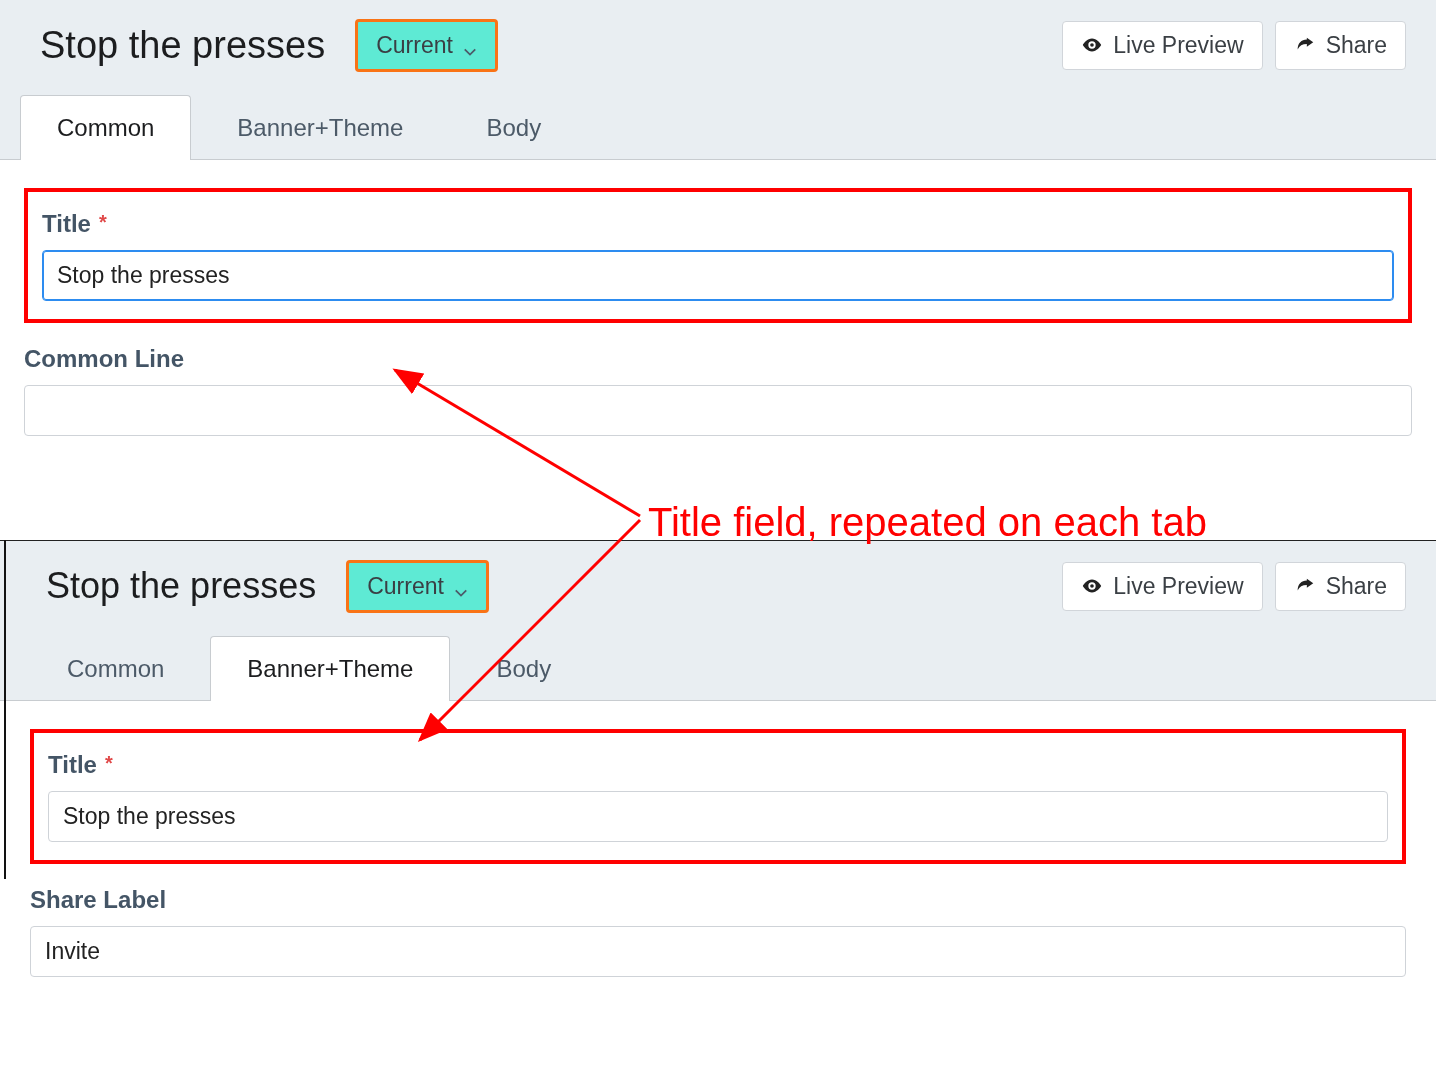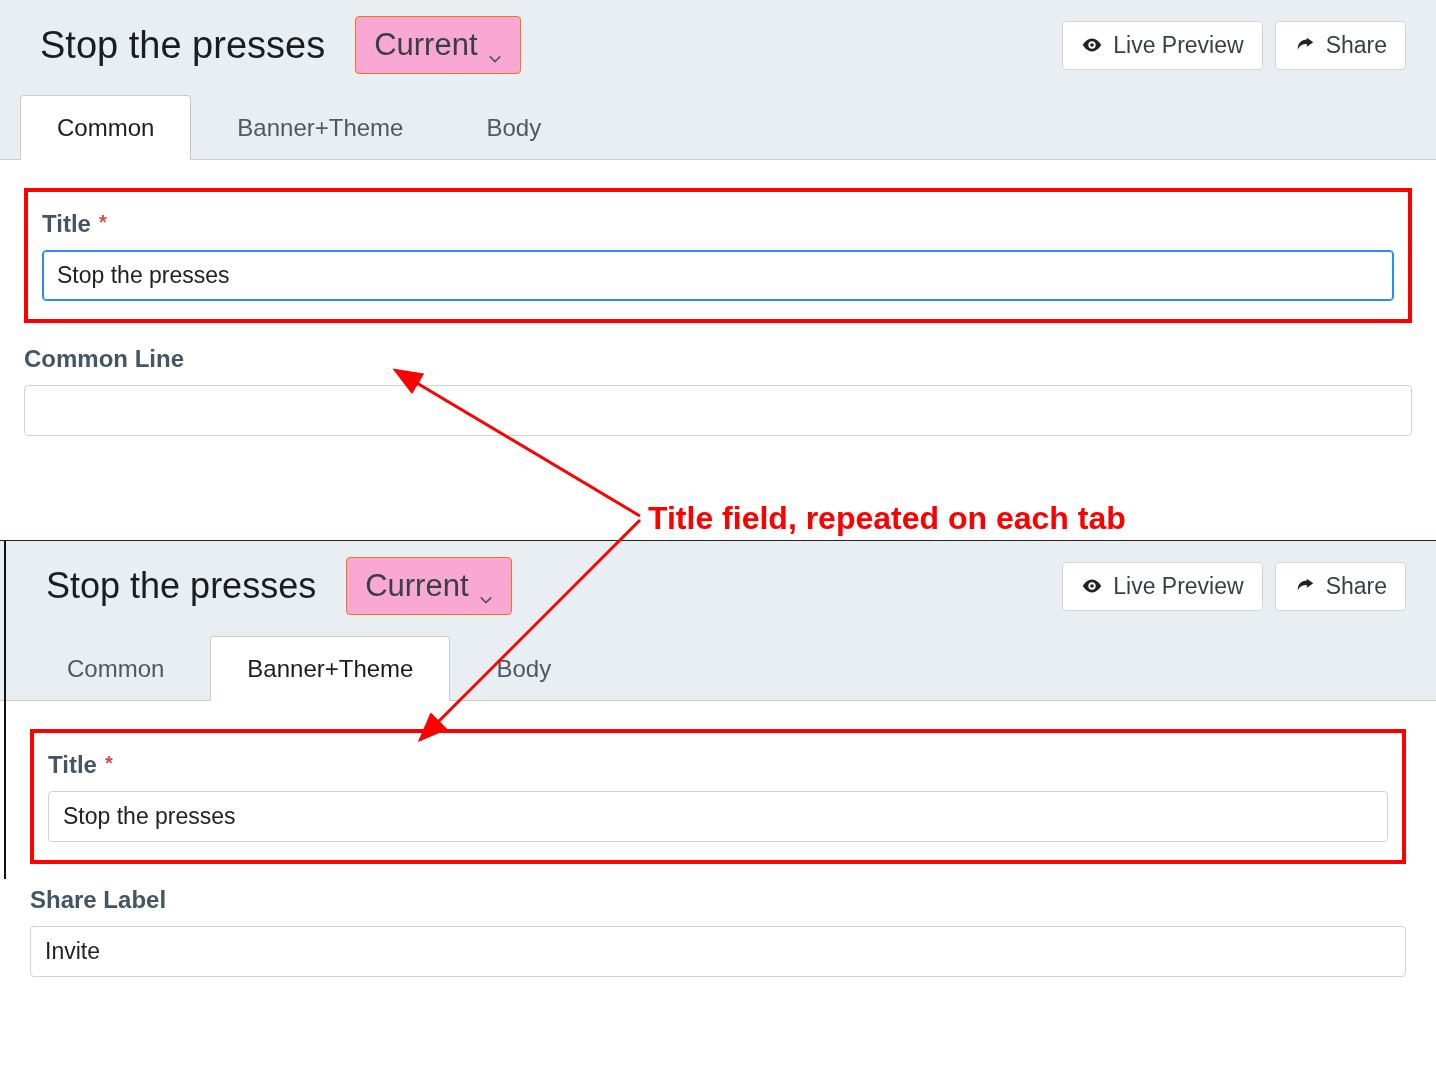--- a/index.html
+++ b/index.html
@@ -15,22 +15,22 @@
     display:flex; align-items:center;
     padding: 0 30px 0 40px;
     height:90px;
     position:relative;
   }
   .seg-bot .headerbar { padding-left:46px; }
   .page-title { font-size:38px; font-weight:400; color:#1c1d1f; margin-right:30px; }
   .seg-bot .page-title { font-size:36px; }
   .version-btn {
     display:flex; align-items:center; gap:10px;
-    background:#f9a8d4; border:1px solid #f97316; border-radius:4px;
-    padding:10px 18px; font-size:31px; color:#3a3f44; cursor:pointer;
+    background:#5eead4; border:3px solid #f97316; border-radius:4px;
+    padding:10px 18px; font-size:23px; color:#3a3f44; cursor:pointer;
   }
   .chevron { width:14px; height:14px; }
   .right-actions { margin-left:auto; display:flex; gap:12px;align-items:center; }
   .action-btn {
     display:flex; align-items:center; gap:10px;
     background:#fff; border:1px solid #d1d5da; border-radius:4px;
     padding:10px 18px; font-size:23px; color:#3a3f44; cursor:pointer;
   }
   .icon { width:22px; height:22px; display:inline-block; }
 
@@ -62,21 +62,21 @@
   }
   .req { color:#e04848; font-size:20px; position:relative; top:-2px; }
   .text-input {
     width:100%; font-size:23px; padding:11px 14px; border:1px solid #cfd3d8; border-radius:4px;
     color:#222; background:#fff;
   }
   .text-input.focused { border-color:#2d8cf0; box-shadow:0 0 0 1px #2d8cf0 inset; }
 
   
   .anno-text {
-    position:absolute; font-size:32px; font-weight:700; color:#ff0000;
+    position:absolute; font-size:40px; font-weight:400; color:#ff0000;
     left:648px; top:500px; white-space:nowrap;
   }
   svg.anno-arrows { position:absolute; left:0; top:0; width:1436px; height:1081px; pointer-events:none; }
 
   .divider-v { position:absolute; left:4px; top:540px; bottom:0; width:2px; background:#121212; }
 </style>
 </head>
 <body>
 
 <div class="wrap">

